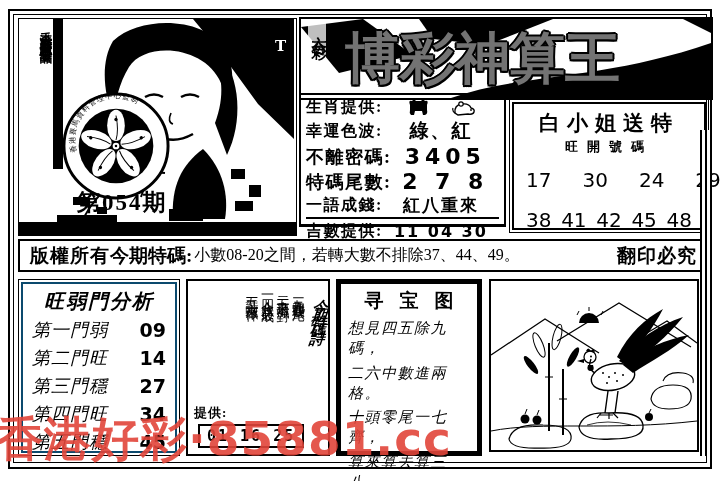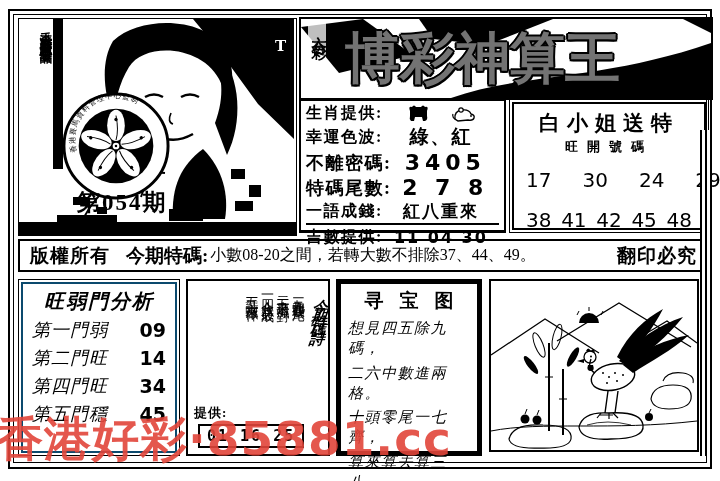--- a/index.html
+++ b/index.html
@@ -32,21 +32,21 @@
   .title-prefix{position:absolute;left:7px;top:4px;width:18px;height:70px;
     writing-mode:vertical-rl;text-orientation:upright;font-size:15px;font-weight:bold;
     line-height:1;letter-spacing:5px;background:rgba(255,255,255,.75);z-index:3;}
   .title-main{position:absolute;left:30px;right:4px;top:0;bottom:0;z-index:2;
     display:flex;align-items:center;justify-content:space-between;padding:0 14px;
     font-size:55px;font-weight:bold;line-height:1;color:#737373;
     text-shadow:2px 0 0 #000,-2px 0 0 #000,0 2px 0 #000,0 -2px 0 #000,
       1.5px 1.5px 0 #000,-1.5px 1.5px 0 #000,1.5px -1.5px 0 #000,-1.5px -1.5px 0 #000;}
 
   
-  .tips-panel{left:299px;top:99px;width:207px;height:134px;border:2px solid #000;
+  .tips-panel{left:299px;top:93px;width:207px;height:134px;border:2px solid #000;
     border-bottom:3px solid #000;display:flex;flex-direction:column;justify-content:space-around;
     padding:2px 5px;box-sizing:border-box;}
   .tip-row{display:flex;align-items:center;}
   .tip-label{font-weight:bold;font-size:16px;letter-spacing:1.5px;white-space:nowrap;}
   .tip-value{flex:1;text-align:center;font-weight:bold;font-size:17px;letter-spacing:2px;}
   .tip-value.big{font-size:22px;font-family:"DejaVu Sans",sans-serif;letter-spacing:5px;}
   .tip-value.num{font-size:16px;font-family:"DejaVu Sans",sans-serif;letter-spacing:2px;}
   .tip-icons{flex:1;display:flex;justify-content:center;gap:22px;align-items:center;}
   .tip-row.last{border-top:2px solid #000;padding-top:2px;}
 
@@ -55,21 +55,21 @@
   .lady-inner{border:2px solid #000;width:100%;height:100%;box-sizing:border-box;text-align:center;}
   .lady-title{margin-top:5px;font-size:21px;font-weight:bold;letter-spacing:7px;}
   .lady-sub{margin-top:1px;font-size:13px;font-weight:bold;letter-spacing:9px;}
   .lady-row{display:flex;justify-content:space-between;padding:0 12px;
     font-family:"DejaVu Sans",sans-serif;font-size:20px;}
   .lady-row.r1{margin-top:12px;gap:31px;} .lady-row.r2{margin-top:16px;}
 
   
   .copy-band{left:18px;top:239px;width:691px;height:33px;border:2px solid #000;box-sizing:border-box;
     display:flex;align-items:center;padding:0 10px;white-space:nowrap;}
-  .copy-left{font-weight:bold;font-size:19px;letter-spacing:1px;margin-right:16px;}
+  .copy-left{font-weight:bold;font-size:19px;letter-spacing:1px;}
   .copy-label{font-weight:bold;font-size:19px;}
   .copy-text{font-size:16px;margin-left:2px;}
   .copy-right{font-weight:bold;font-size:19px;letter-spacing:1px;margin-left:auto;}
 
   
   .gate-panel{left:18px;top:279px;width:162px;height:177px;border:1px solid #000;padding:2px;box-sizing:border-box;}
   .gate-inner{border:2px solid #0c4a6e;width:100%;height:100%;box-sizing:border-box;}
   .gate-title{text-align:center;margin-top:4px;font-size:20px;font-weight:bold;
     font-style:italic;letter-spacing:2px;}
   .gate-row{display:flex;align-items:center;padding:0 9px;height:27px;margin-top:1px;}
@@ -267,20 +267,24 @@
 <div class="abs gate-panel">
   <div class="gate-inner">
     <div class="gate-title">旺弱門分析</div>
     <div class="gate-row">
       <span class="gate-label">第一門弱</span>
       <span class="gate-value">09</span>
     </div>
     <div class="gate-row">
       <span class="gate-label">第二門旺</span>
       <span class="gate-value">14</span>
+    </div>
+    <div class="gate-row">
+      <span class="gate-label">第三門穩</span>
+      <span class="gate-value">27</span>
     </div>
     <div class="gate-row">
       <span class="gate-label">第四門旺</span>
       <span class="gate-value">34</span>
     </div>
     <div class="gate-row">
       <span class="gate-label">第五門穩</span>
       <span class="gate-value">45</span>
     </div>
   </div>

